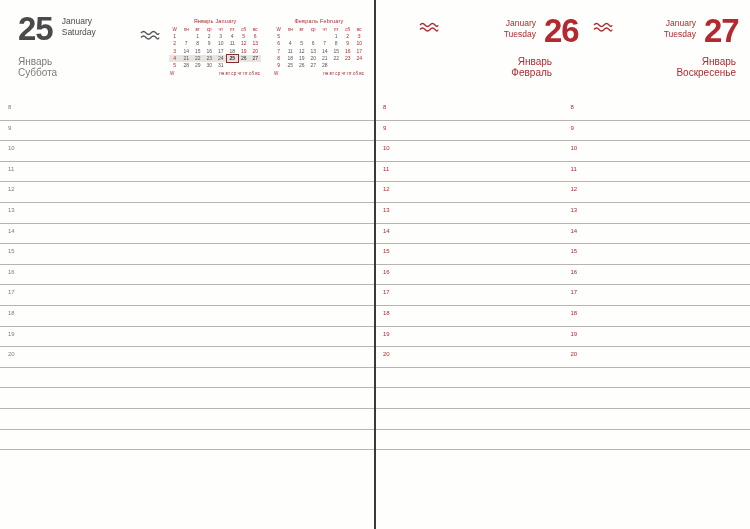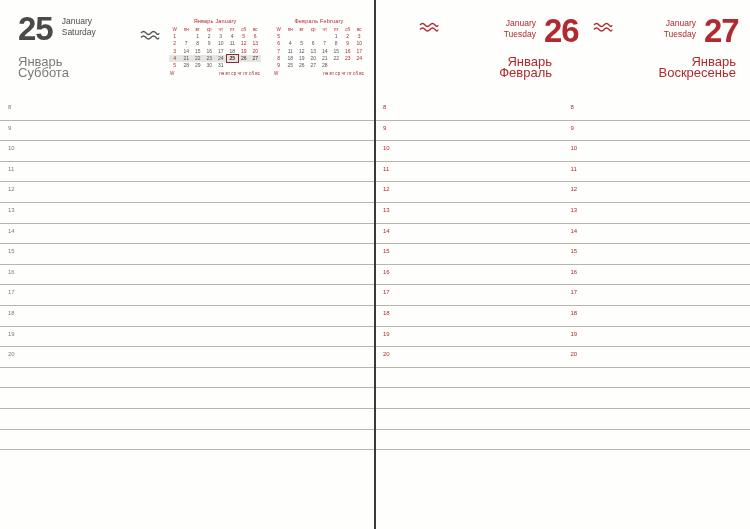--- a/index.html
+++ b/index.html
@@ -45,21 +45,21 @@
     color:#4a4a4a;
   }
   .daynum.red{color:#b02a2f;}
   .dn-names{
     margin-left:9px;margin-top:2px;
     font-size:8.5px;line-height:11px;color:#4a4a4a;
   }
   .dn-names.red{color:#b02a2f;}
   .ru-names{
     position:absolute;left:18px;top:56px;
-    font-size:13px;line-height:11px;color:#8c5a5f;
+    font-size:10px;line-height:11px;color:#8c5a5f;
   }
   .ru-names.grey{color:#7a7a7a;}
   .ru-names.redc{color:#b02a2f;}
   .zodiac{
     font-size:15px;color:#b02a2f;letter-spacing:-1px;
     line-height:10px;
   }
   .zodiac.grey{color:#555;}
   
   .minis{

